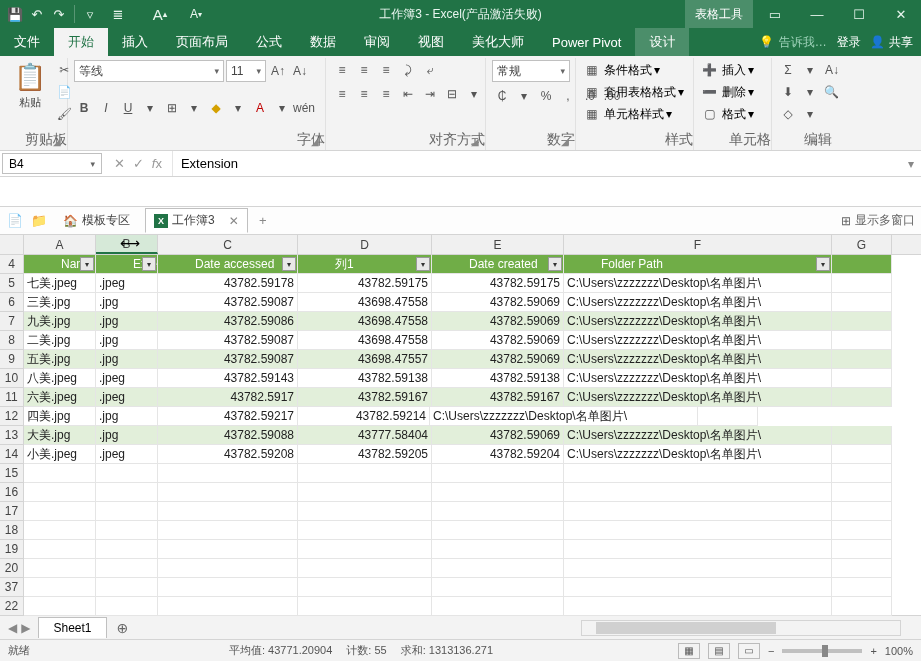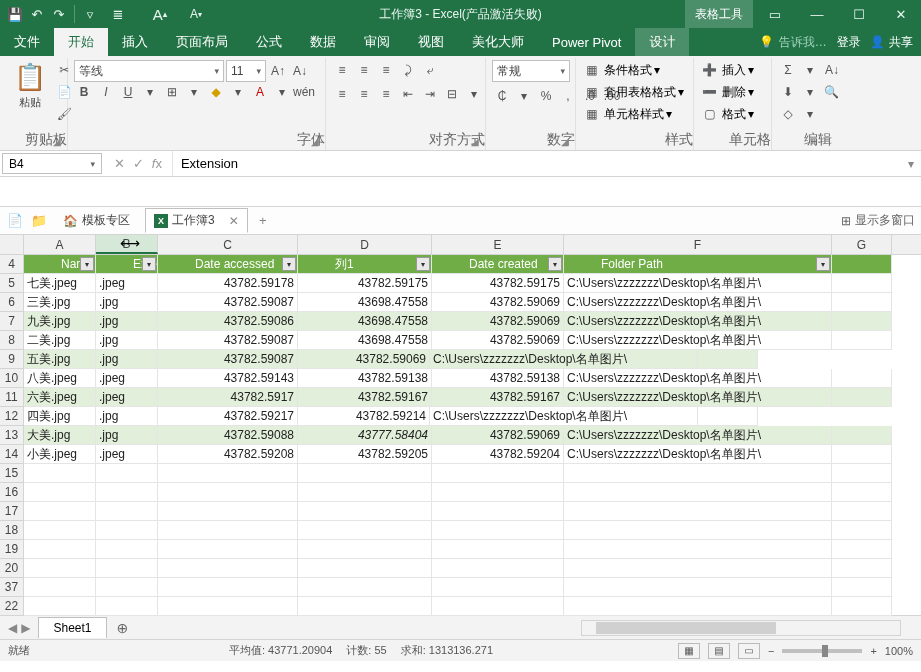--- a/index.html
+++ b/index.html
@@ -139,21 +139,21 @@
         <span class="mini">✂</span>
         <span class="mini">📄</span>
         <span class="mini">🖌</span>
       </div>
     </div>
     <div class="grp-label">剪贴板</div>
     <span class="dlaunch">◢</span>
   </div>
 
   <div class="grp" style="width:258px">
-    <div class="grp-body col" style="gap:0">
+    <div class="grp-body col" style="gap:16px">
       <div class="row">
         <div class="combo" style="width:150px">
               <span>等线</span>
               <span class="dd">▾</span>
             </div>
         <div class="combo" style="width:40px">
               <span>11</span>
               <span class="dd">▾</span>
             </div>
         <span class="mini">A↑</span>
@@ -397,20 +397,21 @@
                 <div class="td r " style="width: 140px;">43782.59087</div>
                 <div class="td r " style="width: 134px;">43698.47558</div>
                 <div class="td r " style="width: 132px;">43782.59069</div>
                 <div class="td " style="width: 268px;">C:\Users\zzzzzzz\Desktop\名单图片\</div>
                 <div class="td " style="width: 60px;"></div>
               </div>
               <div class="tr band">
                 <div class="td " style="width: 72px;">五美.jpg</div>
                 <div class="td " style="width: 62px;">.jpg</div>
                 <div class="td r " style="width: 140px;">43782.59087</div>
+                <div class="td r " style="width: 134px;">43698.47557</div>
                 <div class="td r " style="width: 132px;">43782.59069</div>
                 <div class="td " style="width: 268px;">C:\Users\zzzzzzz\Desktop\名单图片\</div>
                 <div class="td " style="width: 60px;"></div>
               </div>
               <div class="tr">
                 <div class="td " style="width: 72px;">八美.jpeg</div>
                 <div class="td " style="width: 62px;">.jpeg</div>
                 <div class="td r " style="width: 140px;">43782.59143</div>
                 <div class="td r " style="width: 134px;">43782.59138</div>
                 <div class="td r " style="width: 132px;">43782.59138</div>
@@ -431,21 +432,21 @@
                 <div class="td " style="width: 62px;">.jpg</div>
                 <div class="td r " style="width: 140px;">43782.59217</div>
                 <div class="td r " style="width: 132px;">43782.59214</div>
                 <div class="td " style="width: 268px;">C:\Users\zzzzzzz\Desktop\名单图片\</div>
                 <div class="td " style="width: 60px;"></div>
               </div>
               <div class="tr band">
                 <div class="td " style="width: 72px;">大美.jpg</div>
                 <div class="td " style="width: 62px;">.jpg</div>
                 <div class="td r " style="width: 140px;">43782.59088</div>
-                <div class="td r " style="width: 134px; font-style: italic;">43777.58404</div>
+                <div class="td r " style="width: 134px;">43777.58404</div>
                 <div class="td r " style="width: 132px;">43782.59069</div>
                 <div class="td " style="width: 268px;">C:\Users\zzzzzzz\Desktop\名单图片\</div>
                 <div class="td " style="width: 60px;"></div>
               </div>
               <div class="tr">
                 <div class="td " style="width: 72px;">小美.jpeg</div>
                 <div class="td " style="width: 62px;">.jpeg</div>
                 <div class="td r " style="width: 140px;">43782.59208</div>
                 <div class="td r " style="width: 134px;">43782.59205</div>
                 <div class="td r " style="width: 132px;">43782.59204</div>

